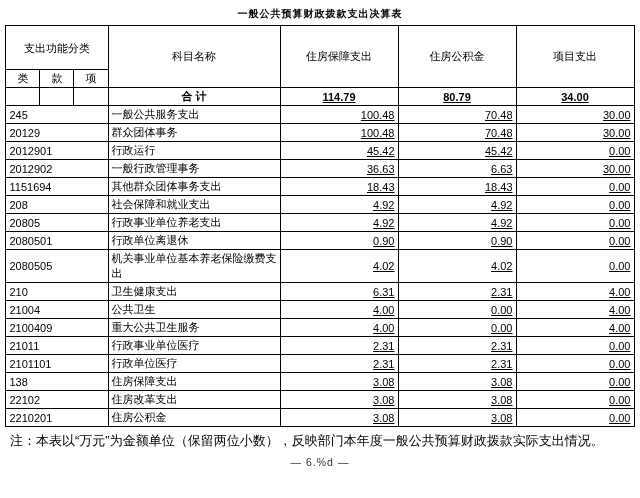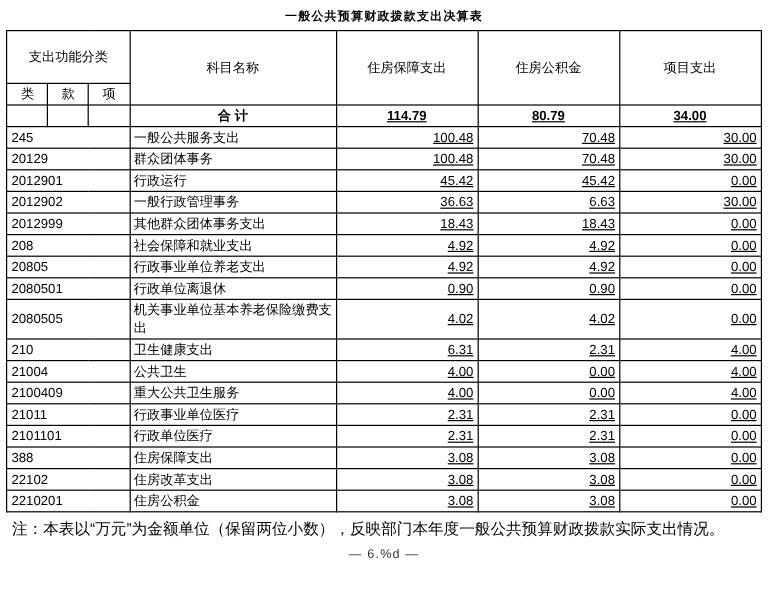--- a/index.html
+++ b/index.html
@@ -144,21 +144,21 @@
           <td class="num">0.00</td>
         </tr>
         <tr>
           <td class="code" colspan="3">2012902</td>
           <td class="name ind1">一般行政管理事务</td>
           <td class="num">36.63</td>
           <td class="num">6.63</td>
           <td class="num">30.00</td>
         </tr>
         <tr>
-          <td class="code" colspan="3">2012999</td>
+          <td class="code" colspan="3">1151694</td>
           <td class="name ind1">其他群众团体事务支出</td>
           <td class="num">18.43</td>
           <td class="num">18.43</td>
           <td class="num">0.00</td>
         </tr>
         <tr>
           <td class="code" colspan="3">208</td>
           <td class="name">社会保障和就业支出</td>
           <td class="num">4.92</td>
           <td class="num">4.92</td>
@@ -214,21 +214,21 @@
           <td class="num">0.00</td>
         </tr>
         <tr>
           <td class="code" colspan="3">2101101</td>
           <td class="name ind1">行政单位医疗</td>
           <td class="num">2.31</td>
           <td class="num">2.31</td>
           <td class="num">0.00</td>
         </tr>
         <tr>
-          <td class="code" colspan="3">388</td>
+          <td class="code" colspan="3">138</td>
           <td class="name">住房保障支出</td>
           <td class="num">3.08</td>
           <td class="num">3.08</td>
           <td class="num">0.00</td>
         </tr>
         <tr>
           <td class="code" colspan="3">22102</td>
           <td class="name">住房改革支出</td>
           <td class="num">3.08</td>
           <td class="num">3.08</td>

